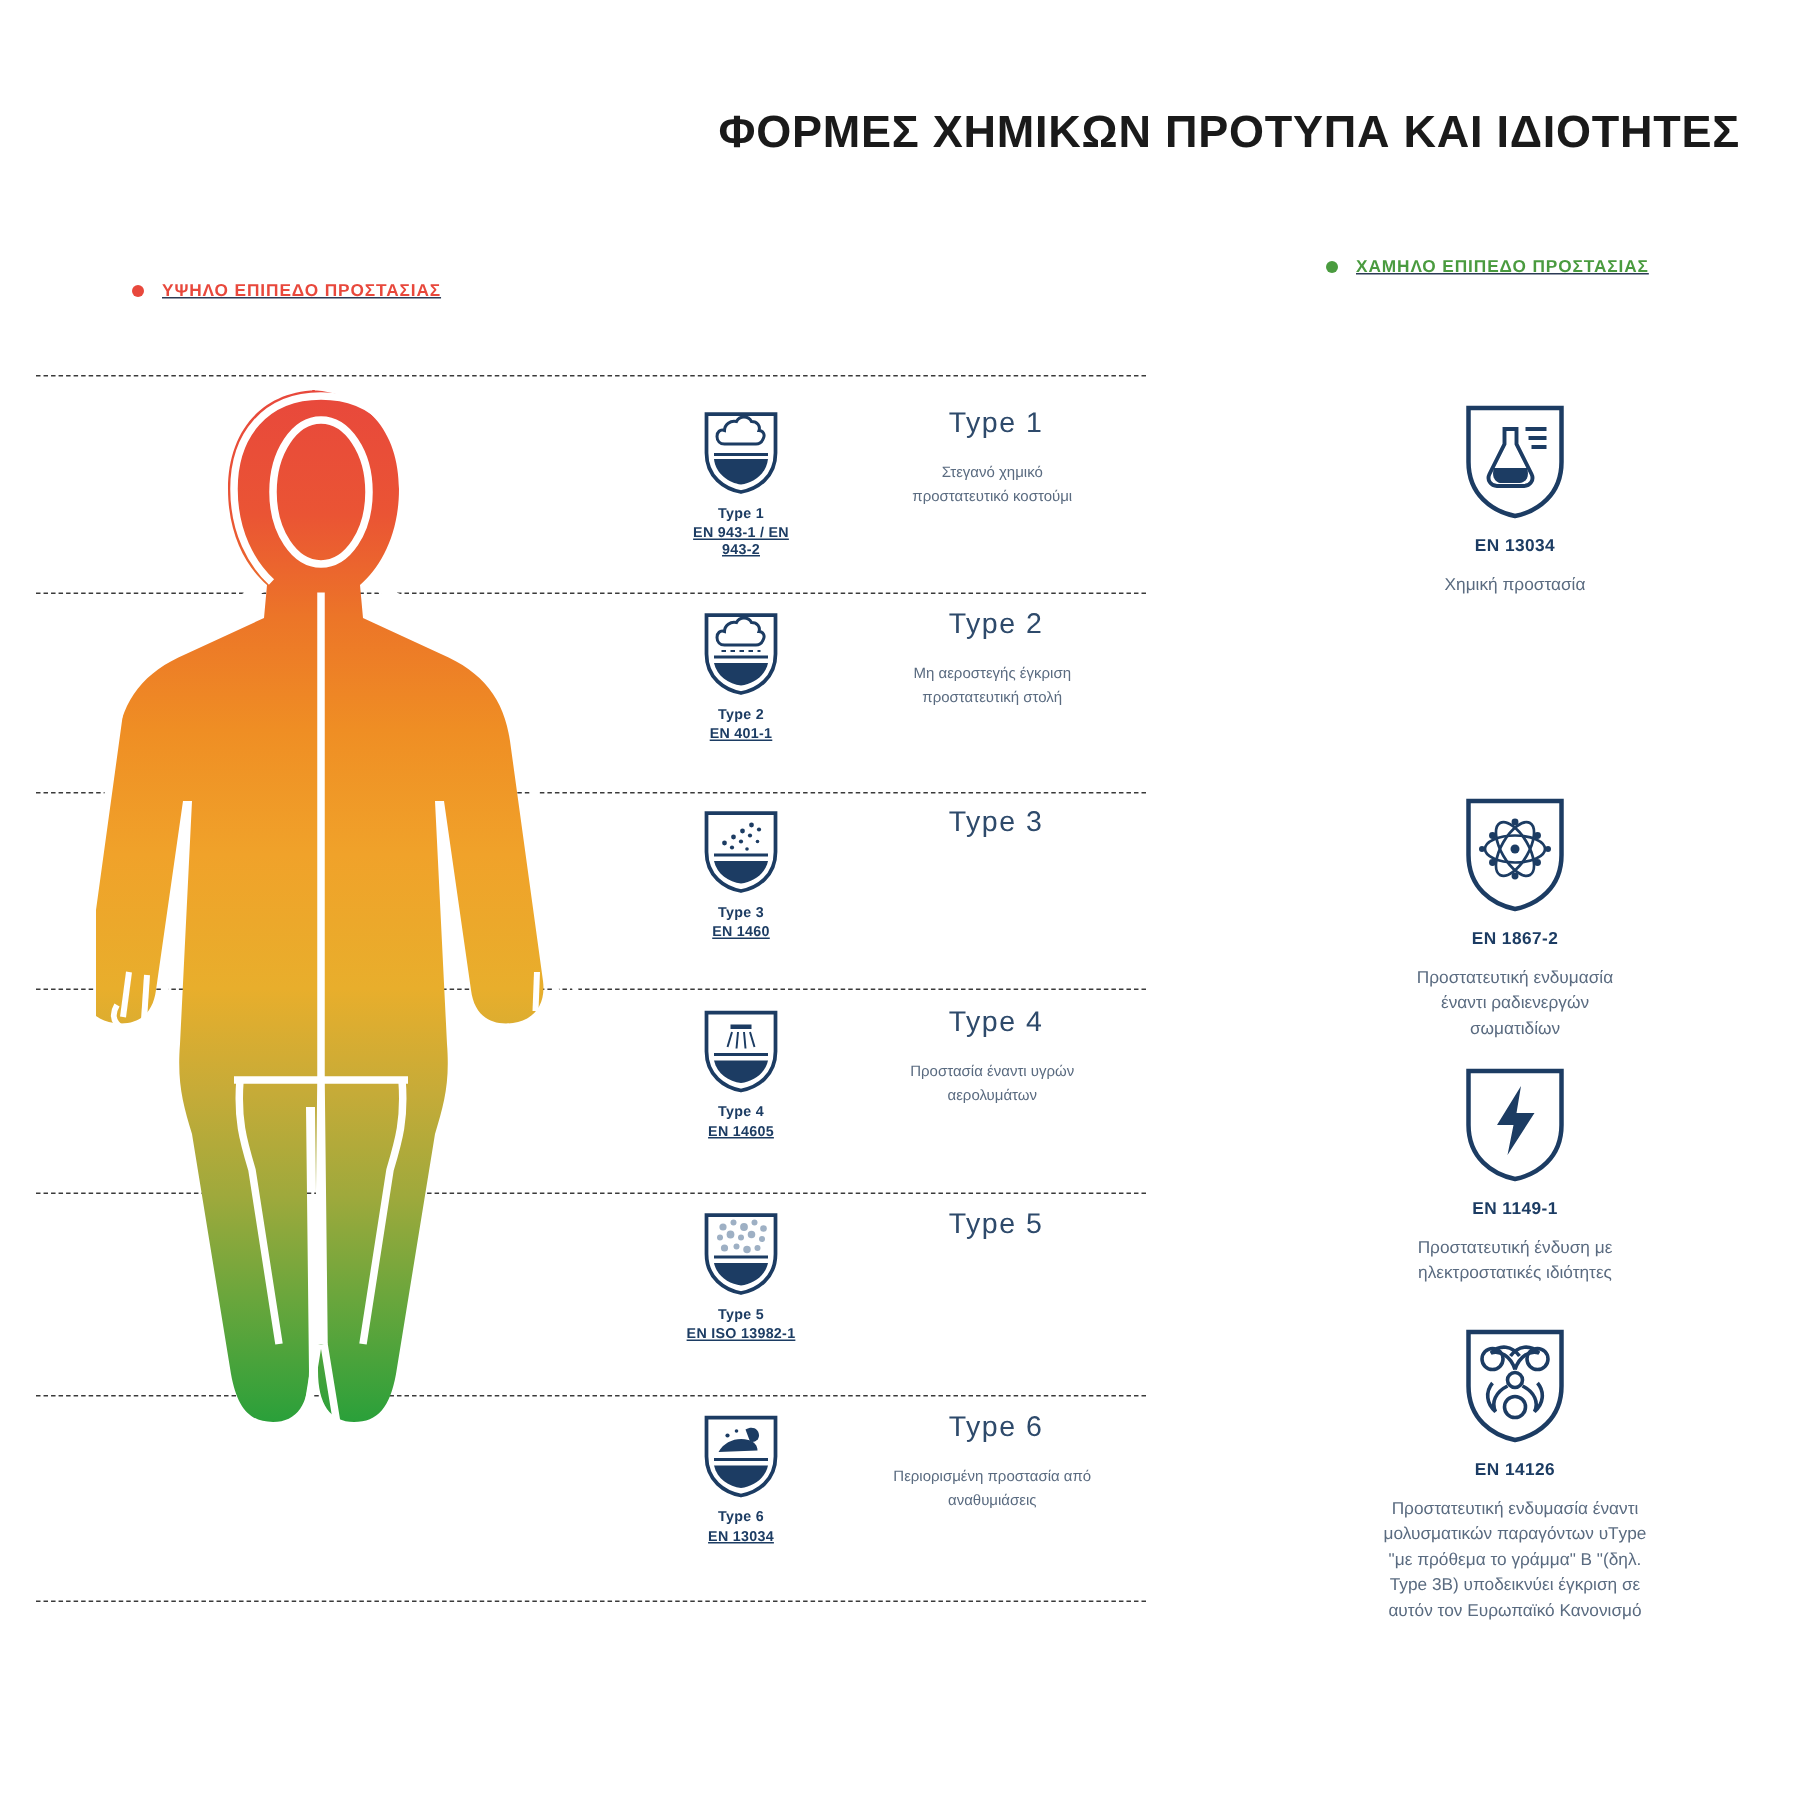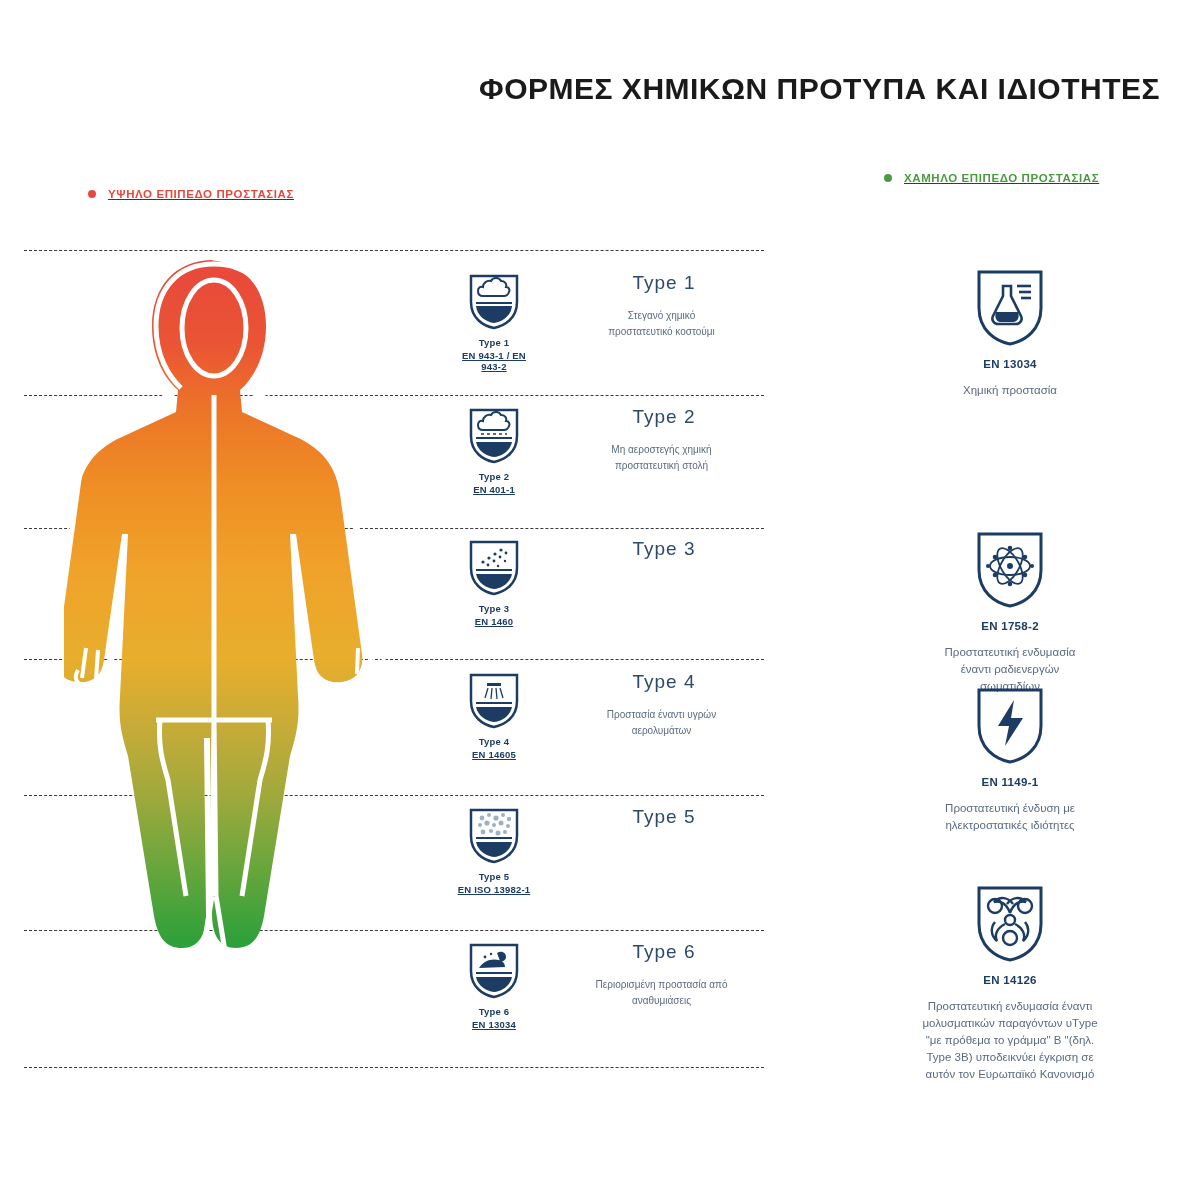--- a/index.html
+++ b/index.html
@@ -190,21 +190,21 @@
         <path d="M4 6 h46 v26 c0 16 -12 24 -23 26 C16 56 4 48 4 32 z" fill="none" stroke="#1c3c63" stroke-width="2.5"></path>
         <path d="M9 38 h36 c-2 9 -10 14 -18 15 C19 52 11 47 9 38 z" fill="#1c3c63"></path>
         <line x1="9" y1="34" x2="45" y2="34" stroke="#1c3c63" stroke-width="2"></line>
         <path d="M16 26 c-3 0 -5 -2 -5 -5 c0 -3 2 -5 5 -4 c0 -4 4 -7 8 -6 c2 -4 8 -4 10 0 c4 0 6 3 5 6 c3 0 4 3 3 5 c-1 3 -3 4 -5 4 z" fill="none" stroke="#1c3c63" stroke-width="2"></path>
         <line x1="14" y1="30" x2="40" y2="30" stroke="#1c3c63" stroke-width="1.4" stroke-dasharray="3 3"></line>
       </svg>
       <div class="b1">Type 2</div>
       <div class="b2">EN 401-1</div>
     </div>
     <div class="tname">Type  2</div>
-    <div class="tdesc" style="white-space:pre-line">Μη αεροστεγής χημική
+    <div class="tdesc" style="white-space:pre-line">Μη αεροστεγής έγκριση
 προστατευτική στολή</div>
   </div>
 
   <div class="type-row" style="top:272px">
     <div class="badge">
       <svg width="54" height="60" viewBox="0 0 54 60">
         <path d="M4 6 h46 v26 c0 16 -12 24 -23 26 C16 56 4 48 4 32 z" fill="none" stroke="#1c3c63" stroke-width="2.5"></path>
         <path d="M9 38 h36 c-2 9 -10 14 -18 15 C19 52 11 47 9 38 z" fill="#1c3c63"></path>
         <line x1="9" y1="34" x2="45" y2="34" stroke="#1c3c63" stroke-width="2"></line>
         <g fill="#1c3c63">
@@ -333,27 +333,27 @@
             <circle cx="52" cy="31" r="2.3"></circle>
           <circle cx="22" cy="49" r="2.3"></circle>
             <circle cx="52" cy="49" r="2.3"></circle>
           <circle cx="37" cy="22" r="2.3"></circle>
             <circle cx="37" cy="58" r="2.3"></circle>
           <circle cx="15" cy="40" r="2"></circle>
             <circle cx="59" cy="40" r="2"></circle>
         </g>
       </svg>
     </div>
-    <div class="code">EN 1758-2</div>
+    <div class="code">EN 1867-2</div>
     <div class="desc" style="white-space:pre-line">Προστατευτική ενδυμασία
 έναντι ραδιενεργών
 σωματιδίων</div>
   </div>
 
-  <div class="std-block" style="top:432px">
+  <div class="std-block" style="top:456px">
     <div class="ico">
       <svg width="74" height="82" viewBox="0 0 74 82">
         <path d="M6 8 h62 v36 c0 22 -16 33 -31 36 C22 77 6 66 6 44 z" fill="none" stroke="#1c3c63" stroke-width="3"></path>
         <path d="M41 18 l-16 26 h11 l-4 20 l18 -28 h-12 z" fill="#1c3c63"></path>
       </svg>
     </div>
     <div class="code">EN 1149-1</div>
     <div class="desc" style="white-space:pre-line">Προστατευτική ένδυση με
 ηλεκτροστατικές ιδιότητες</div>
   </div>

